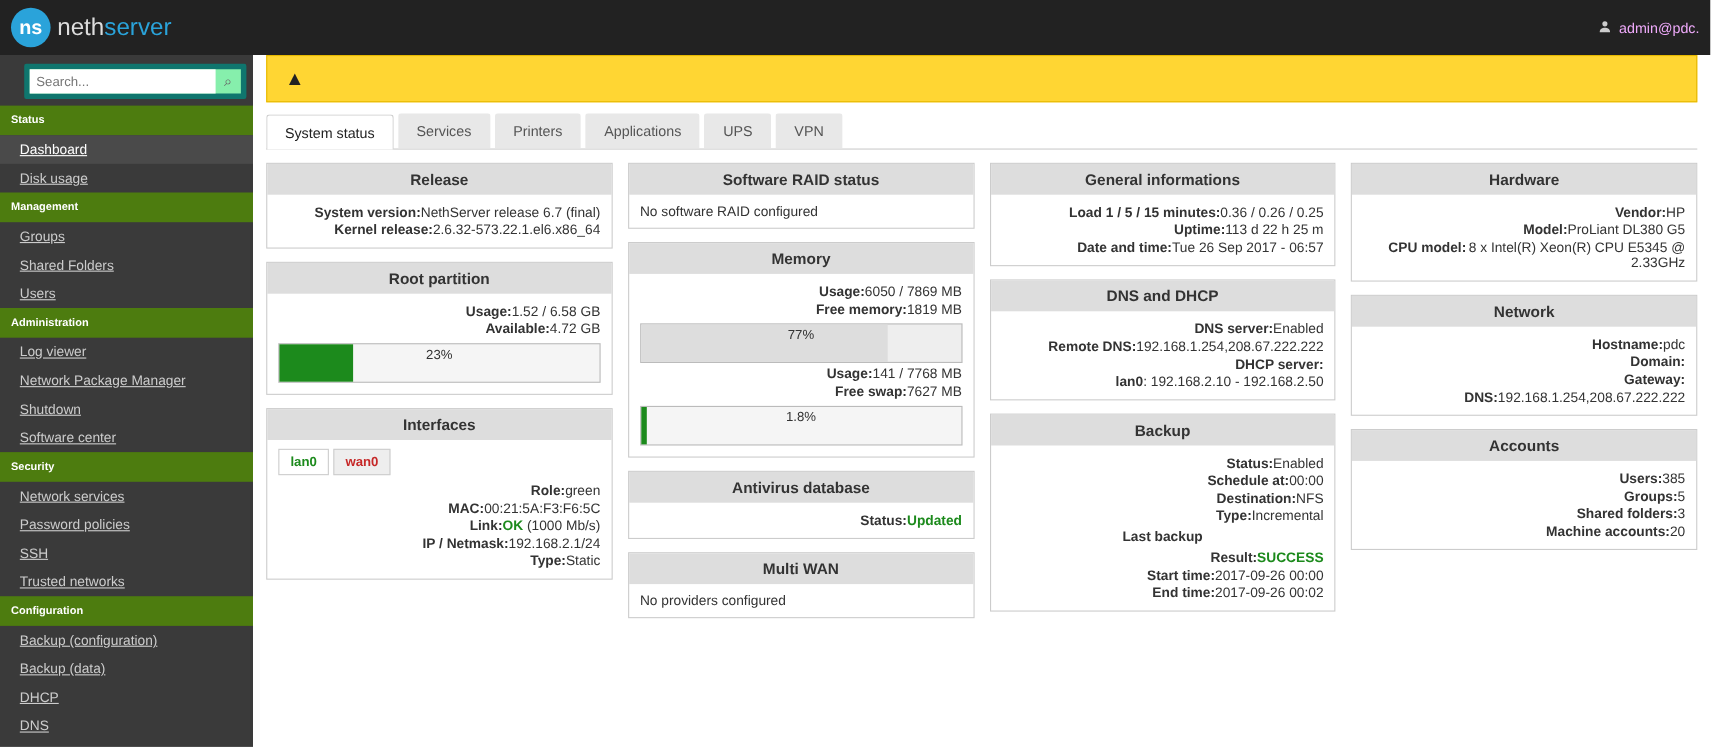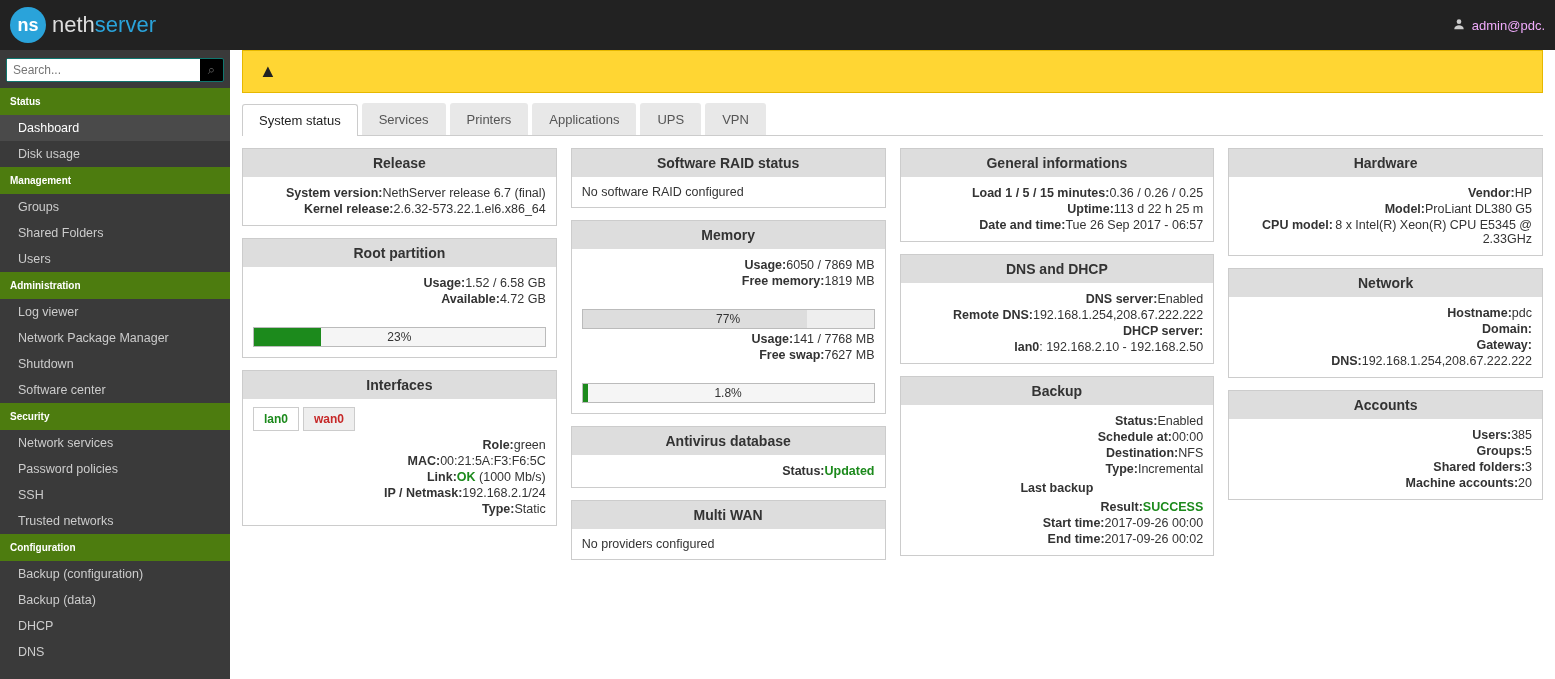--- a/index.html
+++ b/index.html
@@ -7,44 +7,44 @@
 .topbar { background: #222; color: #fff; height: 50px; display: flex; align-items: center; padding: 0 10px; }
 .logo { display: flex; align-items: center; gap: 6px; }
 .logo-circle { width: 36px; height: 36px; background: #2aa3da; border-radius: 50%; display: flex; align-items: center; justify-content: center; color: #fff; font-weight: bold; font-size: 18px; }
 .logo-text { font-size: 22px; font-weight: 300; }
 .logo-text .neth { color: #ddd; }
 .logo-text .server { color: #2aa3da; }
 .topbar-right { margin-left: auto; display: flex; align-items: center; gap: 6px; font-size: 13px; color: #f0abfc; }
 .container { display: flex; min-height: calc(100vh - 50px); }
 .sidebar { width: 230px; background: #3a3a3a; color: #ddd; padding-top: 8px; }
 .search-wrap { padding: 0 6px 6px; }
-.search-box { display: flex; background: #000000; border: 1px solid #0f766e; border-radius: 2px; }
+.search-box { display: flex; background: #86efac; border: 5px solid #0f766e; border-radius: 2px; margin-left: 16px; }
 .search-box input { flex: 1; border: none; padding: 4px 6px; font-size: 12px; outline: none; }
 .search-box .mag { padding: 3px 8px; color: #666; font-size: 13px; cursor: pointer; }
 .sidebar h3 { background: #4d7c0f; color: #fff; font-size: 10px; font-weight: bold; padding: 8px 10px; }
 .sidebar ul { list-style: none; }
-.sidebar li { padding: 6px 18px; cursor: pointer; color: #ccc; font-size: 12.5px; }
+.sidebar li { padding: 6px 18px; cursor: pointer; color: #ccc; font-size: 12.5px; text-decoration: underline; }
 .sidebar li.active { background: #4a4a4a; color: #fff; }
 .main { flex: 1; padding: 0 12px 20px 12px; position: relative; }
 .alert { background: #ffd633; border: 1px solid #e6b800; padding: 10px 16px; margin-bottom: 10px; display: flex; align-items: flex-start; gap: 14px; }
 .alert-icon { font-size: 18px; color: #222; }
 .alert-body a { color: #222; text-decoration: underline; font-weight: bold; }
 .alert-body .sub { color: #333; margin-top: 2px; }
 .tabs { border-bottom: 1px solid #ccc; display: flex; gap: 4px; margin-bottom: 12px; }
 .tab { padding: 8px 16px; border: 1px solid transparent; border-bottom: none; background: #e8e8e8; color: #555; cursor: pointer; border-radius: 3px 3px 0 0; font-size: 13px; }
 .tab.active { background: #fff; border-color: #ccc; color: #222; font-weight: normal; position: relative; top: 1px; }
 .dash { display: flex; gap: 14px; align-items: flex-start; }
 .col { flex: 1; display: flex; flex-direction: column; gap: 12px; }
 .panel { border: 1px solid #ccc; }
 .panel h4 { background: #ddd; text-align: center; font-size: 14px; font-weight: bold; padding: 6px; color: #333; }
 .panel-body { padding: 8px 10px; font-size: 12.5px; }
 .row { display: flex; justify-content: flex-end; padding: 1px 0; }
 .row .k { font-weight: bold; }
 .row .v { text-align: right; }
-.progress { border: 1px solid #bbb; height: 20px; position: relative; margin: 20px 0 2px; background: #f5f5f5; }
+.progress { border: 1px solid #bbb; height: 36px; position: relative; margin: 5px 0 2px; background: #f5f5f5; }
 .progress .bar { height: 100%; background: #1c8a1c; }
 .progress .pct { position: absolute; left: 0; right: 0; top: 2px; text-align: center; font-size: 12px; }
 .subtabs { display: flex; gap: 4px; margin-bottom: 6px; }
 .subtab { border: 1px solid #ccc; padding: 4px 10px; font-weight: bold; cursor: pointer; font-size: 12px; background: #eee; }
 .subtab.active { background: #fff; }
 .subtab.lan { color: #1c8a1c; }
 .subtab.wan { color: #c62828; }
 .green { color: #1c8a1c; font-weight: bold; }
 .subhead { text-align: center; font-weight: bold; margin: 4px 0; }
 .user-icon { display: inline-block; }

